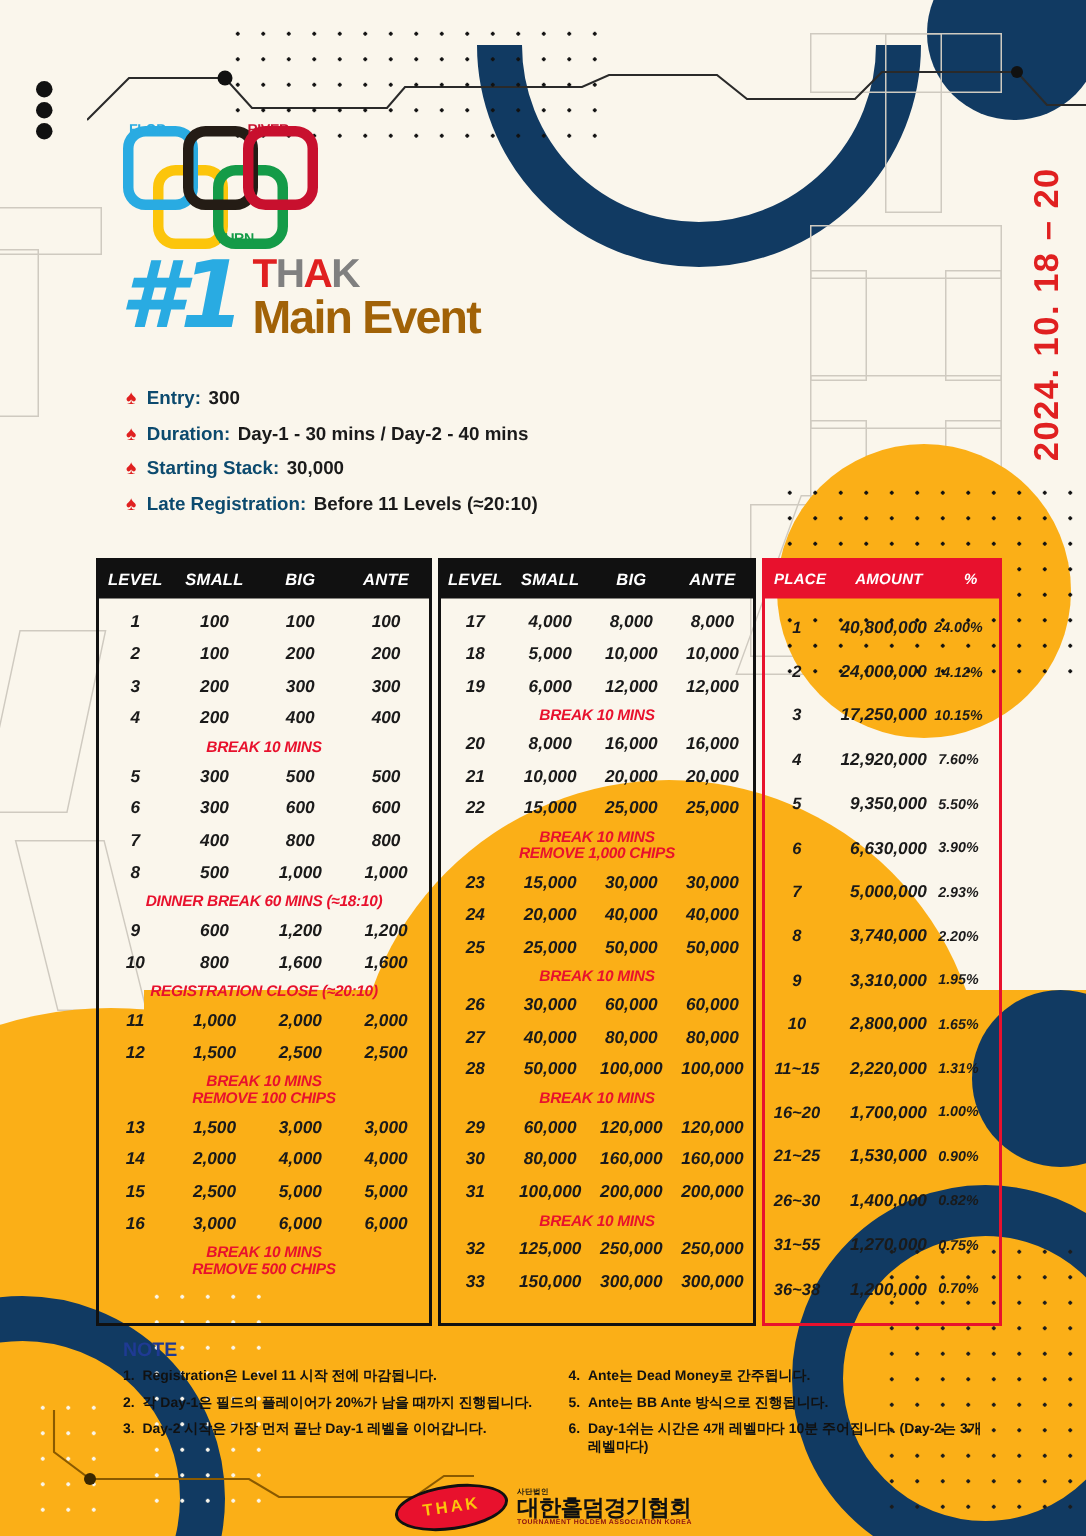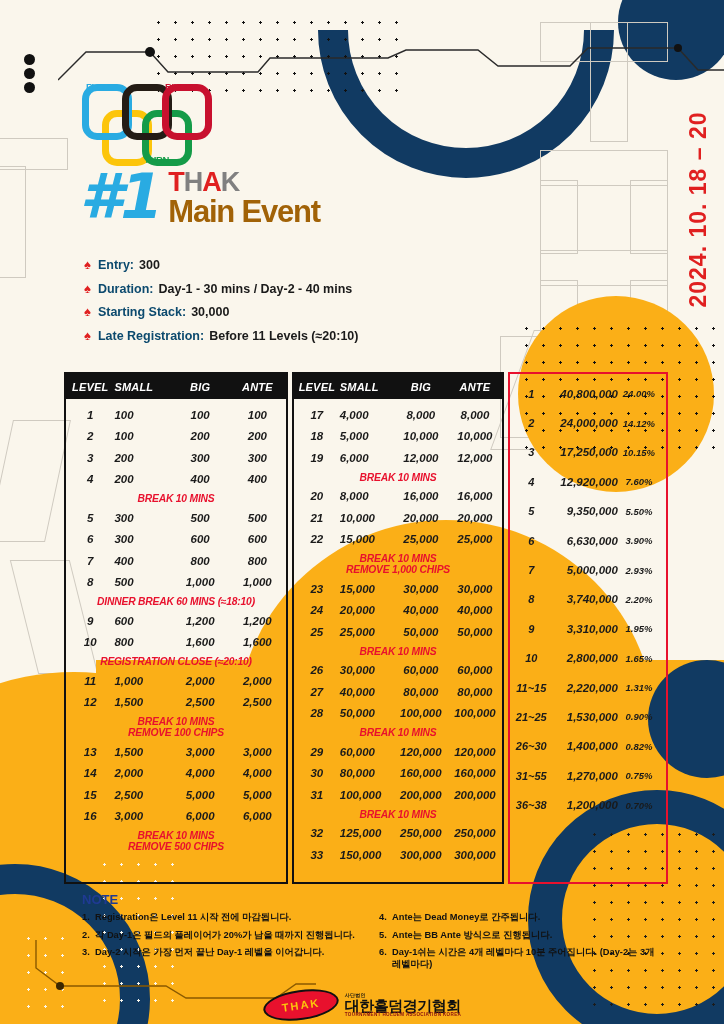--- a/index.html
+++ b/index.html
@@ -132,21 +132,21 @@
     background:#111;color:#fff;display:flex;height:25px;align-items:center;
     font-size:11px;font-weight:bold;letter-spacing:0.2px;
   }
   .tbl-head.red{background:#E8112D;}
   .tbl .row{display:flex;align-items:center;font-size:11.5px;font-weight:bold;color:#1A1A1A;}
   .tbl .brk{
     text-align:center;color:#E8112D;font-weight:bold;font-size:10.3px;
     letter-spacing:-0.2px;width:100%;
   }
   .c-lv{width:22%;text-align:center;}
-  .c-sm{width:26%;}
+  .c-sm{width:26%;text-align:center;}
   .c-bg{width:26%;text-align:center;}
   .c-an{width:26%;text-align:center;}
 
   #tableA{left:64px;top:372px;width:224px;height:512px;}
   #tableB{left:292px;top:372px;width:212px;height:512px;}
   #tableC{left:508px;top:372px;width:160px;height:512px;border:2px solid #E8112D;}
 
   #tableA .row,#tableB .row{height:21.5px;}
   #tableA .brkrow,#tableB .brkrow{padding:3px 0;}
   #tableC .row{height:29.4px;}
@@ -527,20 +527,25 @@
         <div class="row">
           <span class="c-lv">33</span>
           <span class="c-sm">150,000</span>
           <span class="c-bg">300,000</span>
           <span class="c-an">300,000</span>
         </div>
       </div>
   </div>
 
   <div class="tbl" id="tableC">
+    <div class="tbl-head red">
+      <span class="p-pl">PLACE</span>
+      <span class="p-am">AMOUNT</span>
+      <span class="p-pc">%</span>
+    </div>
     <div class="tbl-body" id="bodyC">
         <div class="row">
           <span class="p-pl">1</span>
           <span class="p-am">40,800,000</span>
           <span class="p-pc">24.00%</span>
         </div>
         <div class="row">
           <span class="p-pl">2</span>
           <span class="p-am">24,000,000</span>
           <span class="p-pc">14.12%</span>
@@ -582,20 +587,25 @@
         </div>
         <div class="row">
           <span class="p-pl">10</span>
           <span class="p-am">2,800,000</span>
           <span class="p-pc">1.65%</span>
         </div>
         <div class="row">
           <span class="p-pl">11~15</span>
           <span class="p-am">2,220,000</span>
           <span class="p-pc">1.31%</span>
+        </div>
+        <div class="row">
+          <span class="p-pl">16~20</span>
+          <span class="p-am">1,700,000</span>
+          <span class="p-pc">1.00%</span>
         </div>
         <div class="row">
           <span class="p-pl">21~25</span>
           <span class="p-am">1,530,000</span>
           <span class="p-pc">0.90%</span>
         </div>
         <div class="row">
           <span class="p-pl">26~30</span>
           <span class="p-am">1,400,000</span>
           <span class="p-pc">0.82%</span>

